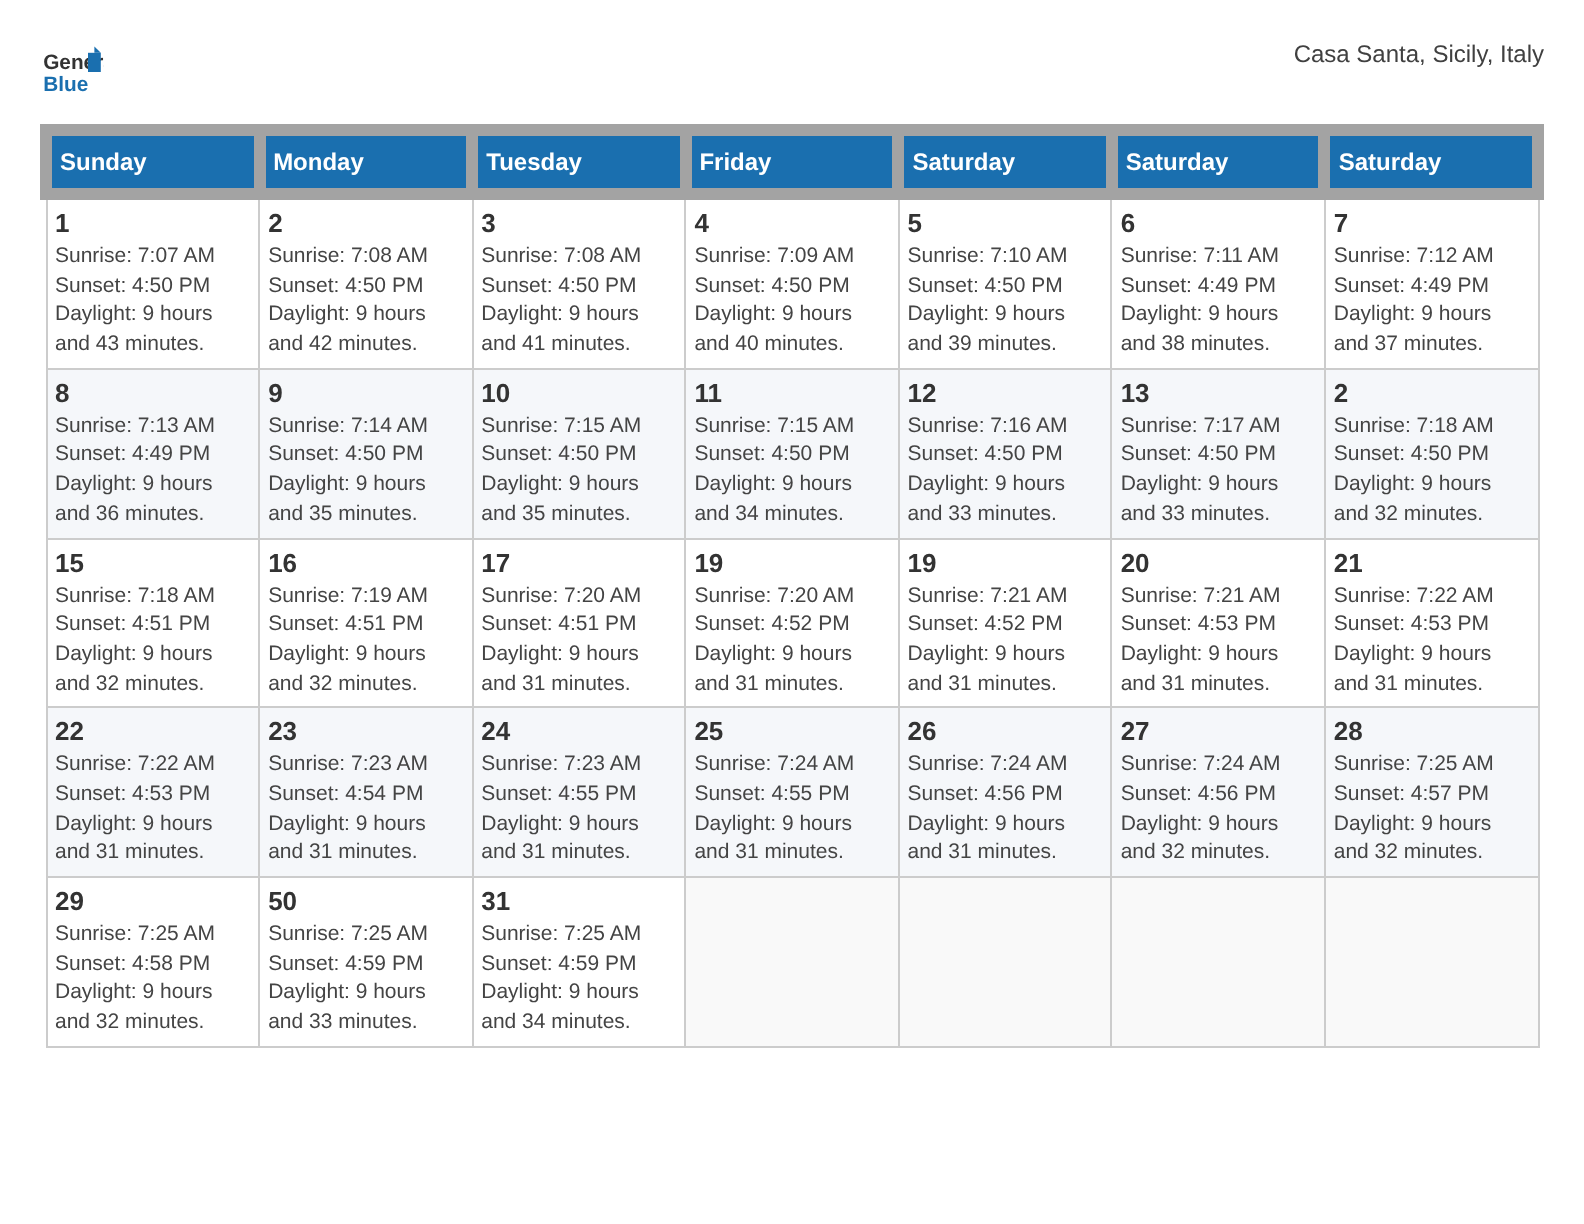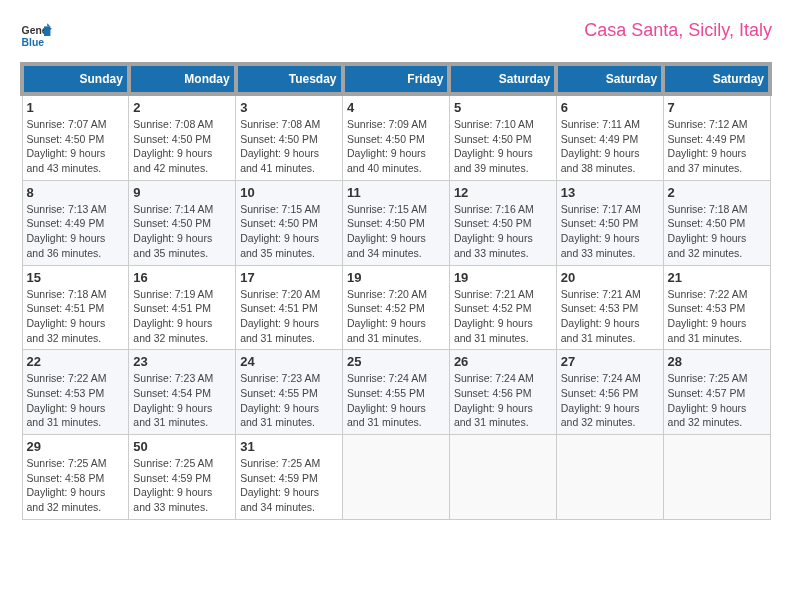--- a/index.html
+++ b/index.html
@@ -27,36 +27,36 @@
     }
     .title-block {
       text-align: right;
     }
     .month-title {
       font-size: 32px;
       font-weight: bold;
       color: #333;
     }
     .location {
-      font-size: 18px;
-      color: #ec4899;
+      font-size: 12px;
+      color: #404040;
     }
     table {
       width: 100%;
       border-collapse: collapse;
       font-size: 11px;
     }
     th {
       background: #1a6faf;
       color: #fff;
       padding: 6px 4px;
-      text-align: right;
+      text-align: left;
       font-size: 12px;
       font-weight: bold;
-      border: 4px solid #a3a3a3;
+      border: 6px solid #a3a3a3;
       margin-left: 28px;
     }
     td {
       border: 1px solid #ccc;
       vertical-align: top;
       padding: 4px;
       height: 80px;
       width: 14.28%;
       background: #fff;
     }

